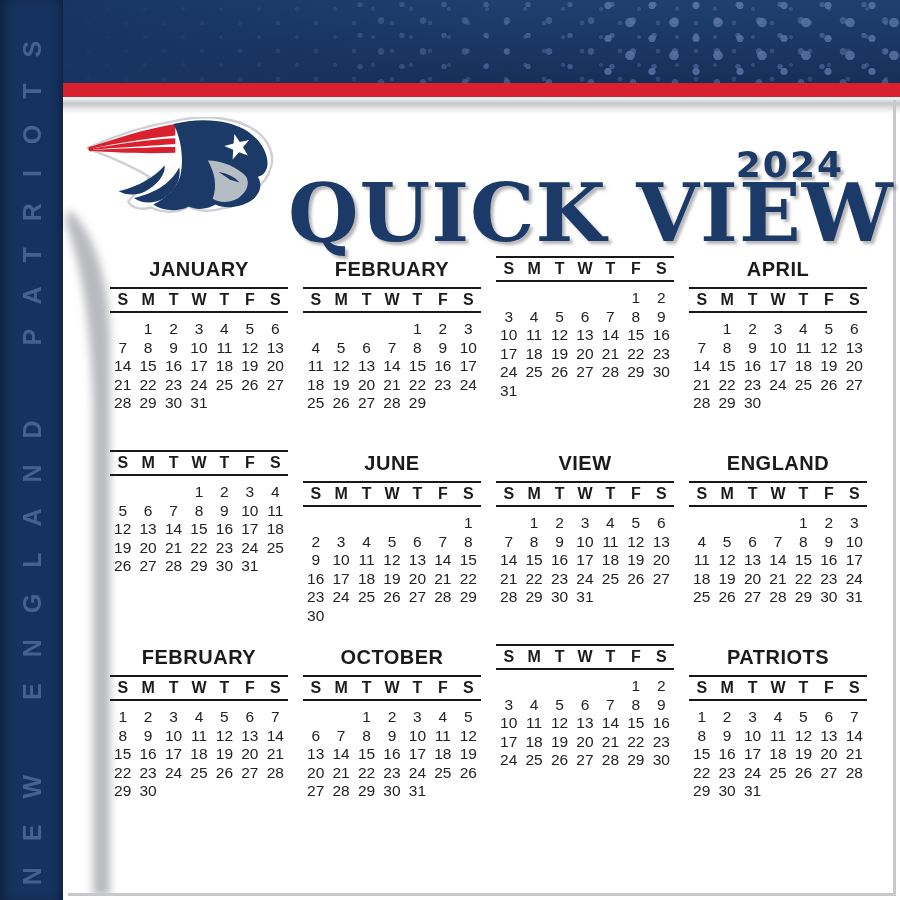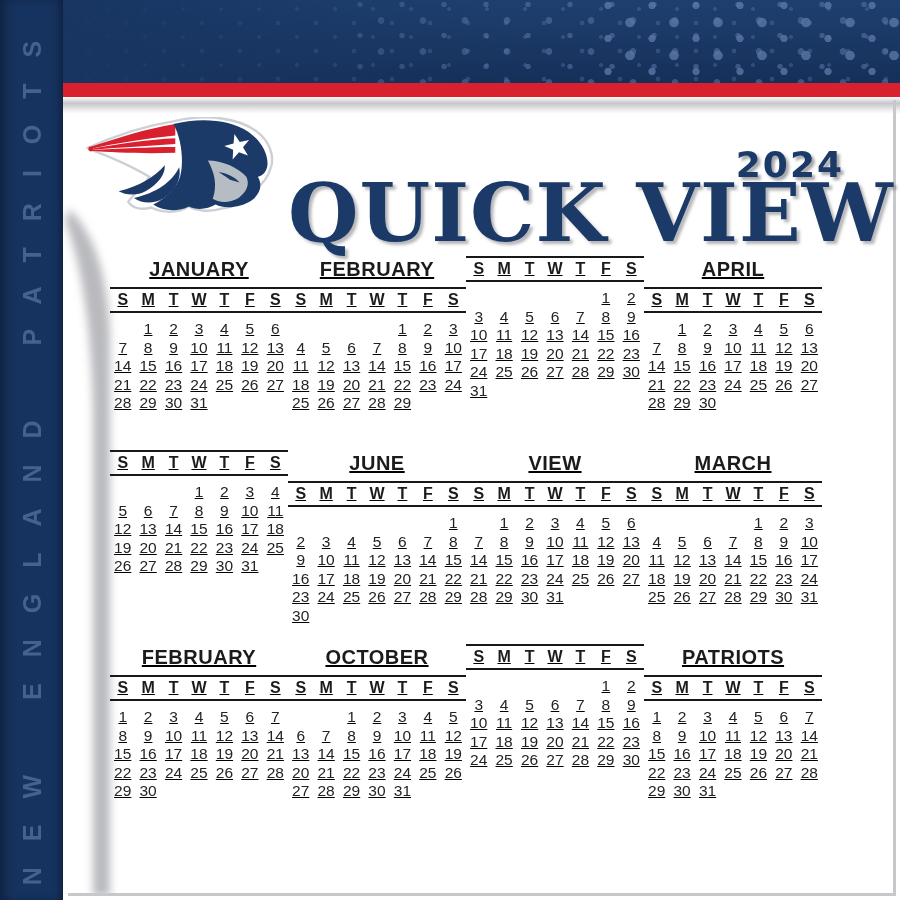--- a/index.html
+++ b/index.html
@@ -47,21 +47,21 @@
   
   .year{position:absolute;right:56px;top:146px;font-family:"DejaVu Sans",sans-serif;font-weight:bold;
         font-size:36px;line-height:38px;letter-spacing:2px;color:var(--title-navy);
         text-shadow:3px 3px 3px rgba(90,90,95,.55);z-index:4;}
   .title{position:absolute;left:280px;top:164px;margin:8px;font-family:"DejaVu Serif",serif;font-weight:bold;
         font-size:81px;line-height:81px;letter-spacing:1px;color:var(--title-navy);
         text-shadow:3px 3px 3px rgba(110,110,115,.5);z-index:4;white-space:nowrap;}
 
   
   .months{position:absolute;left:110px;top:256px;width:758px;display:grid;
-          grid-template-columns:repeat(4,178px);column-gap:0;grid-auto-rows:194px;z-index:4;text-decoration:underline;}
+          grid-template-columns:repeat(4,178px);column-gap:15px;grid-auto-rows:194px;z-index:4;}
   .month{color:var(--ink);}
   .month-name{margin:2px 0 7px;font-size:20px;line-height:22px;font-weight:bold;text-align:center;
           letter-spacing:.5px;color:#1b1b1d;font-family:"Liberation Sans",sans-serif;}
   .day-headers{display:grid;grid-template-columns:repeat(7,1fr);
           border-top:2.5px solid #18181a;border-bottom:2.5px solid #18181a;padding:2px 0 3px;}
   .dh{text-align:center;font-weight:bold;font-size:16px;line-height:17px;color:#1b1b1d;}
   .dates{display:grid;grid-template-columns:repeat(7,1fr);grid-auto-rows:18.6px;margin-top:7px;}
   .date-cell{text-align:center;font-size:15.5px;line-height:18.6px;color:#232325;}
 </style>
 </head>
@@ -483,21 +483,21 @@
           <span class="date-cell">29</span>
           <span class="date-cell">30</span>
           <span class="date-cell">31</span>
           <span class="date-cell"></span>
           <span class="date-cell"></span>
           <span class="date-cell"></span>
         </div>
   </section>
 
   <section class="month">
-    <h2 class="month-name">MARCH</h2>
+    <h2 class="month-name">ENGLAND</h2>
     <div class="day-headers">
           <span class="dh">S</span>
           <span class="dh">M</span>
           <span class="dh">T</span>
           <span class="dh">W</span>
           <span class="dh">T</span>
           <span class="dh">F</span>
           <span class="dh">S</span>
         </div>
     <div class="dates">

